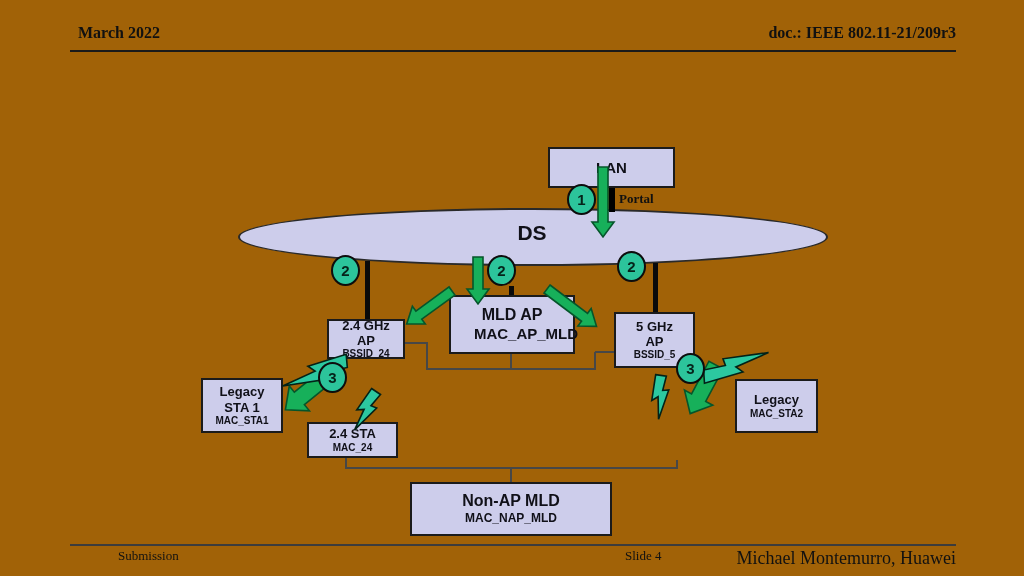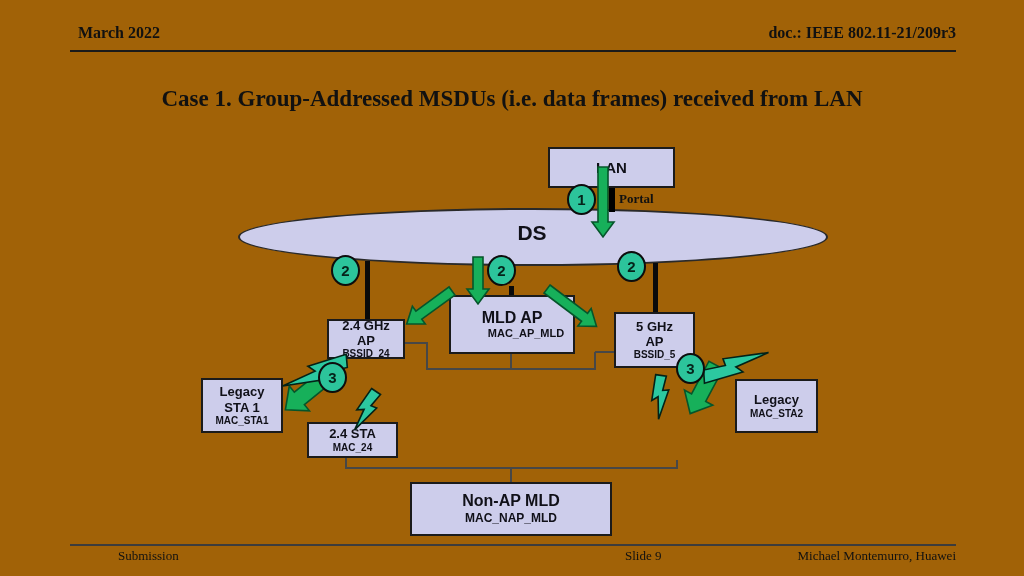--- a/index.html
+++ b/index.html
@@ -7,33 +7,33 @@
          font-family:"Liberation Sans",sans-serif;color:#111;}
   .serif{font-family:"Liberation Serif",serif;}
 
   
   .hdr-date{position:absolute;left:78px;top:24px;font-weight:bold;font-size:16px;}
   .hdr-doc{position:absolute;right:68px;top:24px;font-weight:bold;font-size:16px;}
   .hdr-rule{position:absolute;left:70px;top:50px;width:886px;height:2px;background:#1a1a1a;}
   .ftr-rule{position:absolute;left:70px;top:544px;width:886px;height:2px;background:#3c3c3c;}
   .ftr-left{position:absolute;left:78px;top:548px;font-size:13px;margin-left:40px;}
   .ftr-center{position:absolute;left:625px;top:548px;font-size:13px;}
-  .ftr-right{position:absolute;right:68px;top:548px;font-size:13px;}
+  .ftr-right{position:absolute;right:68px;top:548px;font-size:18px;}
 
   .title{position:absolute;left:0;right:0;top:86px;text-align:center;
          font-weight:bold;font-size:23px;}
 
   
   .node{position:absolute;background:var(--node-fill,#cdcdeb);border:2px solid var(--node-border,#1b1b1b);
         display:flex;flex-direction:column;align-items:center;justify-content:center;
         text-align:center;line-height:1.18;color:#101018;box-sizing:border-box;}
   .node .l1,.node .l2{font-weight:bold;}
   .node .sub{font-weight:bold;}
   .fsL{font-size:15px;} .fsM{font-size:13px;} .fsMLD{font-size:16px;}
-  .subS{font-size:10px;} .subM{font-size:11px;margin-left:28px;} .subL{font-size:12px;}
+  .subS{font-size:10px;} .subM{font-size:15px;margin-left:28px;} .subL{font-size:12px;}
 
   .ds-ellipse{position:absolute;left:238px;top:208px;width:590px;height:58px;
               background:var(--node-fill,#cdcdeb);border:2px solid #2a2a2a;border-radius:50%;box-sizing:border-box;}
   .ds-label{position:absolute;left:497px;top:221px;width:70px;text-align:center;
             font-weight:bold;font-size:21px;color:#101018;}
 
   
   .ln{position:absolute;background:#474747;}
   .thick{position:absolute;background:#0a0a0a;}
 
@@ -53,21 +53,20 @@
 </style>
 </head>
 <body>
 
 <div class="slide">
 
   <div class="hdr-date serif">March 2022</div>
   <div class="hdr-doc serif">doc.: IEEE 802.11-21/209r3</div>
   <div class="hdr-rule"></div>
 
-  <div class="title serif">Case 1. Group-Addressed MSDUs (i.e. data frames) received from LAN</div>
 
   <div class="ds-ellipse"></div>
   <div class="ds-label">DS</div>
 
   <div class="thick" style="left:365px;top:261px;width:5px;height:59px;"></div>
   <div class="thick" style="left:653px;top:263px;width:5px;height:50px;"></div>
   <div class="thick" style="left:509px;top:286px;width:5px;height:11px;"></div>
 
   <div class="ln" style="left:405px;top:342px;width:22px;height:2px;"></div>
   <div class="ln" style="left:426px;top:342px;width:2px;height:28px;"></div>
@@ -169,16 +168,16 @@
 
   <div class="badge" style="left:567px;top:184px;">1</div>
   <div class="badge" style="left:331px;top:255px;">2</div>
   <div class="badge" style="left:487px;top:255px;">2</div>
   <div class="badge" style="left:617px;top:251px;">2</div>
   <div class="badge" style="left:318px;top:362px;">3</div>
   <div class="badge" style="left:676px;top:353px;">3</div>
 
   <div class="ftr-rule"></div>
   <div class="ftr-left serif">Submission</div>
-  <div class="ftr-center serif">Slide 9</div>
+  <div class="ftr-center serif">Slide 4</div>
   <div class="ftr-right serif">Michael Montemurro, Huawei</div>
 
 </div>
 
 </body></html>

